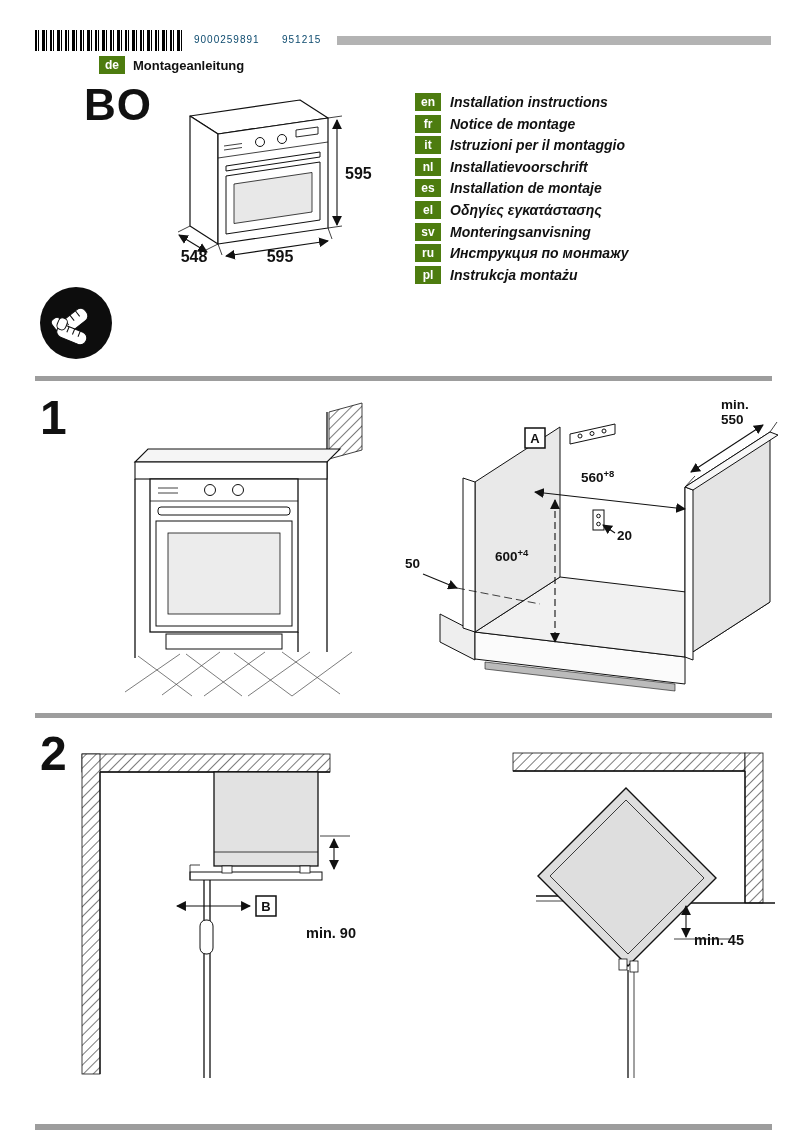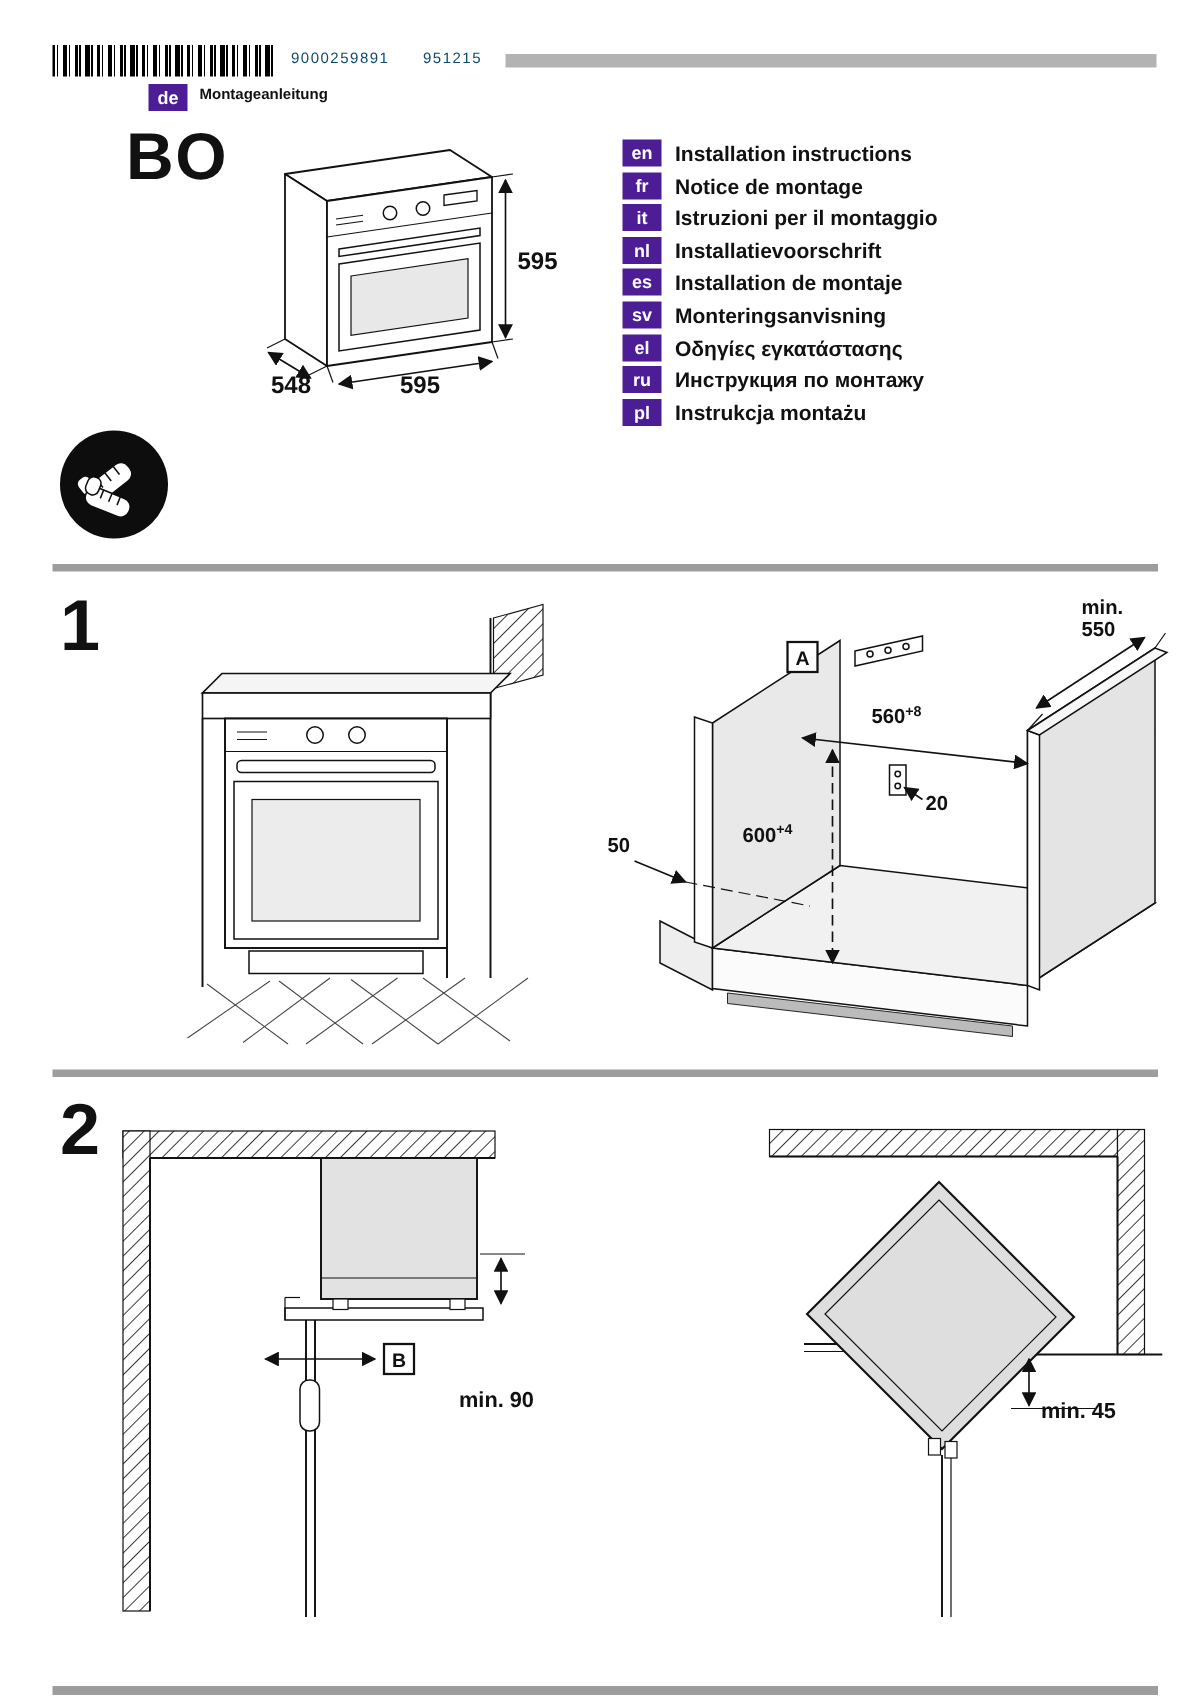--- a/index.html
+++ b/index.html
@@ -4,26 +4,26 @@
 <style>
   html,body{margin:0;padding:0;background:#fff;}
   .page{position:relative;width:802px;height:1134px;background:#fff;overflow:hidden;
         font-family:"Liberation Sans",sans-serif;color:#111;}
   .abs{position:absolute;}
   .barcode{width:148px;height:21px;
     background:repeating-linear-gradient(90deg,#000 0 2px,#fff 2px 3px,#000 3px 4px,#fff 4px 7px,#000 7px 10px,#fff 10px 11px,#000 11px 12px,#fff 12px 15px);}
   .code-num{font-size:10px;letter-spacing:1px;color:#0c4a6e;}
   .top-bar{background:#b3b3b3;height:9px;}
   .chip{display:inline-flex;align-items:center;justify-content:center;
-        width:26px;height:18px;background:#4c1d95;color:#fff;font-size:12px;font-weight:bold;}
-  .doc-title{font-size:10px;font-weight:bold;}
+        width:26px;height:18px;background:#4d7c0f;color:#fff;font-size:12px;font-weight:bold;}
+  .doc-title{font-size:13px;font-weight:bold;}
   .model{font-size:44px;font-weight:bold;letter-spacing:1px;margin-left:40px;}
   .lang-list{display:flex;flex-direction:column;margin-top:16px;}
   .lang-row{display:flex;align-items:center;height:18px;margin-bottom:3.6px;}
-  .lang-label{margin-left:9px;font-size:14px;font-weight:bold;white-space:nowrap;}
+  .lang-label{margin-left:9px;font-size:14px;font-weight:bold;white-space:nowrap;font-style:italic;}
   .rule{background:#9d9d9d;height:5px;}
   .rule-bottom{background:#9d9d9d;height:6px;}
   .step-num{font-size:48px;font-weight:bold;line-height:1;}
   svg text{font-family:"Liberation Sans",sans-serif;font-weight:bold;fill:#111;}
   .dim{stroke:#111;stroke-width:1.1;fill:none;}
   .thin{stroke:#111;stroke-width:0.8;fill:none;}
   .edge{stroke:#111;stroke-width:1.3;fill:none;}
 </style>
 </head>
 <body>
@@ -102,26 +102,26 @@
       </div>
     <div class="lang-row">
         <span class="chip">nl</span>
         <span class="lang-label">Installatievoorschrift</span>
       </div>
     <div class="lang-row">
         <span class="chip">es</span>
         <span class="lang-label">Installation de montaje</span>
       </div>
     <div class="lang-row">
+        <span class="chip">el</span>
+        <span class="lang-label">Οδηγίες εγκατάστασης</span>
+      </div>
+    <div class="lang-row">
         <span class="chip">sv</span>
         <span class="lang-label">Monteringsanvisning</span>
-      </div>
-    <div class="lang-row">
-        <span class="chip">el</span>
-        <span class="lang-label">Οδηγίες εγκατάστασης</span>
       </div>
     <div class="lang-row">
         <span class="chip">ru</span>
         <span class="lang-label">Инструкция по монтажу</span>
       </div>
     <div class="lang-row">
         <span class="chip">pl</span>
         <span class="lang-label">Instrukcja montażu</span>
       </div>
   </div>

